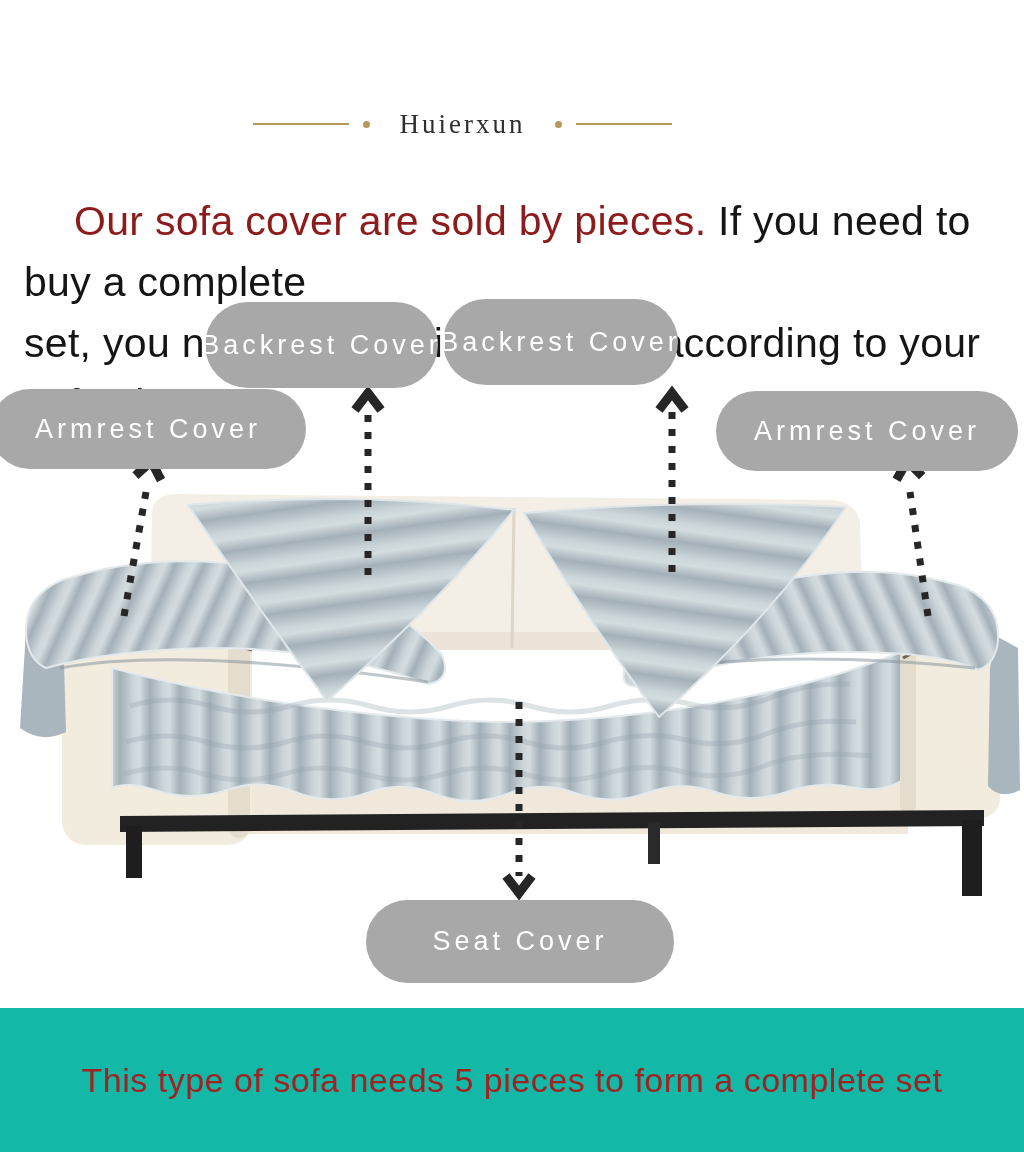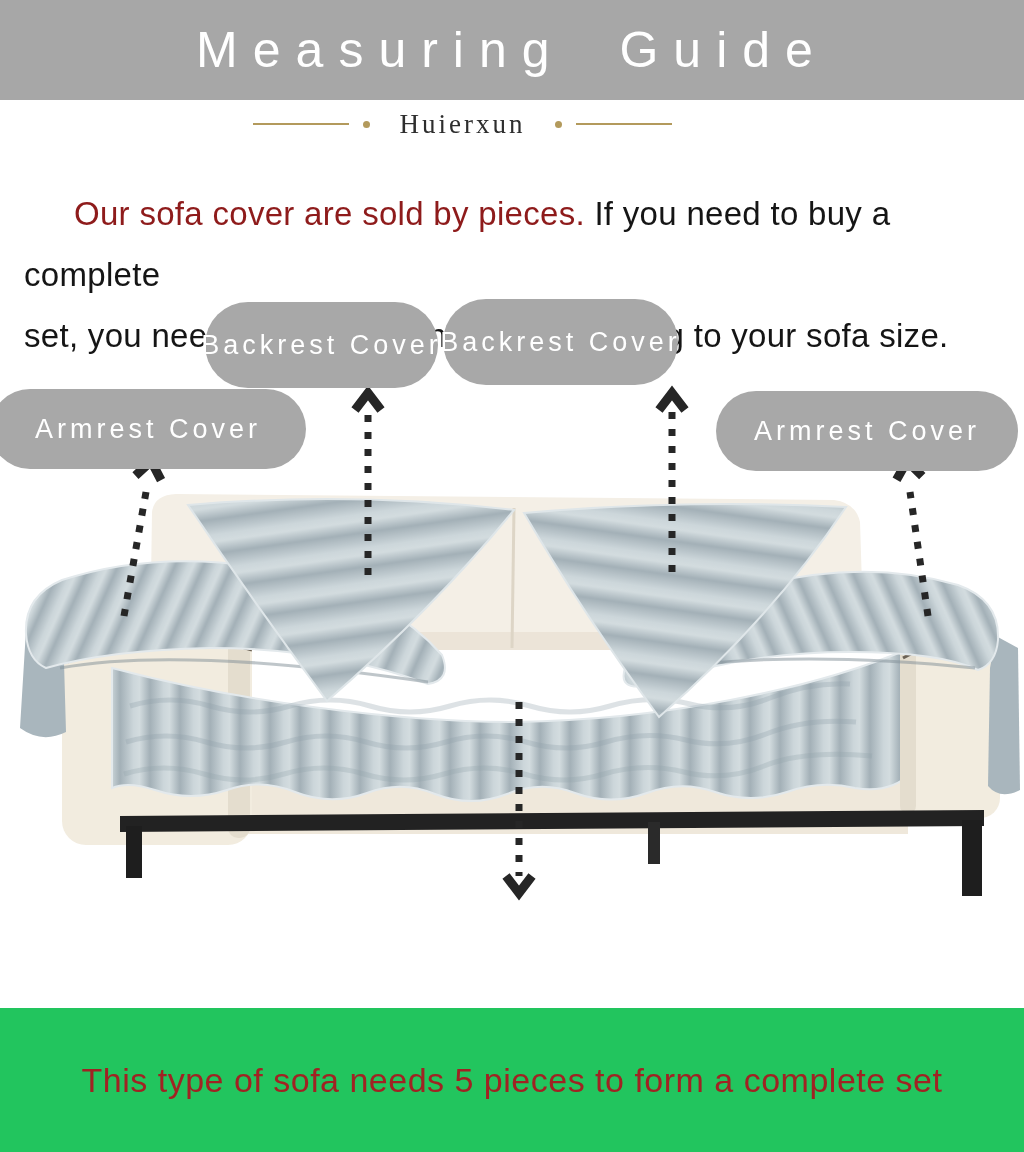--- a/index.html
+++ b/index.html
@@ -24,53 +24,50 @@
   }
   .brand-line{width:96px;height:2px;background:#b39a5c;}
   .brand-dot{width:7px;height:7px;border-radius:50%;background:#b39a5c;}
   .brand-name{
     font-family:"Liberation Serif", serif;font-size:27px;color:#2e2e2e;
     letter-spacing:3px;margin:0 16px;
   }
   
   .intro{
     position:absolute;left:24px;top:150px;width:962px;
-    font-size:33px;line-height:61px;color:#151515;
+    font-size:41px;line-height:61px;color:#151515;
     text-indent:50px;letter-spacing:0.3px;
   }
   .intro .red{color:#8e1b1b;}
   .intro .line2{display:block;text-indent:0;}
   
   .sofa-svg{position:absolute;left:0;top:0;width:1024px;height:1152px;z-index:1;}
   .pill{
     position:absolute;z-index:2;background:#a8a8a8;color:#ffffff;
     border-radius:999px;display:flex;align-items:center;justify-content:center;
     font-size:27px;letter-spacing:4px;white-space:nowrap;
   }
   .pill-backrest-left {left:205px;top:302px;width:233px;height:86px;}
   .pill-backrest-right{left:443px;top:299px;width:235px;height:86px;}
   .pill-armrest-left  {left:-10px;top:389px;width:316px;height:80px;}
   .pill-armrest-right {left:716px;top:391px;width:302px;height:80px;}
   .pill-seat          {left:366px;top:900px;width:308px;height:83px;}
   
   .footer-band{
     position:absolute;left:0;top:1008px;width:1024px;height:144px;
-    background:#22c55e;display:flex;flex-direction:column;
+    background:#14b8a6;display:flex;flex-direction:column;
     align-items:center;justify-content:center;gap:10px;z-index:2;
   }
   .footer-line{color:#a02323;font-size:34px;letter-spacing:0.5px;white-space:nowrap;}
 </style>
 </head>
 <body>
 
 <div class="stage">
 
-  <div class="header-bar">
-    <div class="header-title">Measuring Guide</div>
-  </div>
 
   <div class="brand-row">
     <span class="brand-line"></span>
     <span class="brand-dot"></span>
     <span class="brand-name">Huierxun</span>
     <span class="brand-dot"></span>
     <span class="brand-line"></span>
   </div>
 
   <p class="intro">
@@ -182,18 +179,21 @@
   </div>
   <div class="pill pill-backrest-right">
     <span>Backrest Cover</span>
   </div>
   <div class="pill pill-armrest-left">
     <span>Armrest Cover</span>
   </div>
   <div class="pill pill-armrest-right">
     <span>Armrest Cover</span>
   </div>
+  <div class="pill pill-seat">
+    <span>Seat Cover</span>
+  </div>
 
   <div class="footer-band">
     <div class="footer-line">This type of sofa needs 5 pieces to form a complete set</div>
   </div>
 
 </div>
 
 </body></html>

